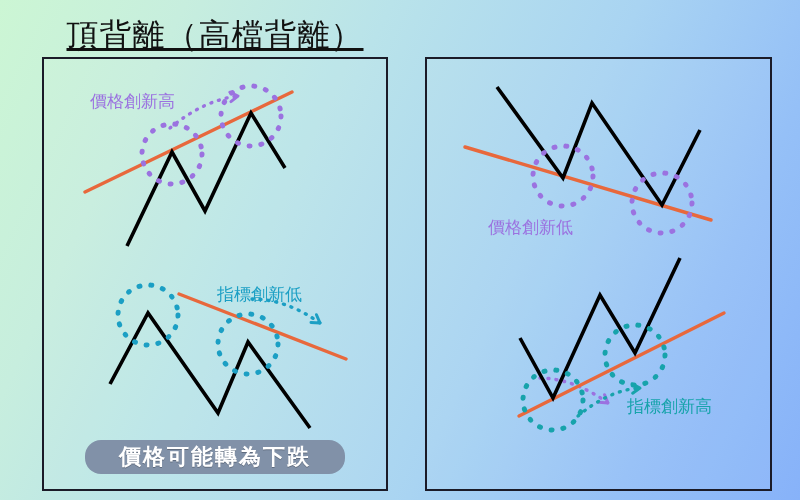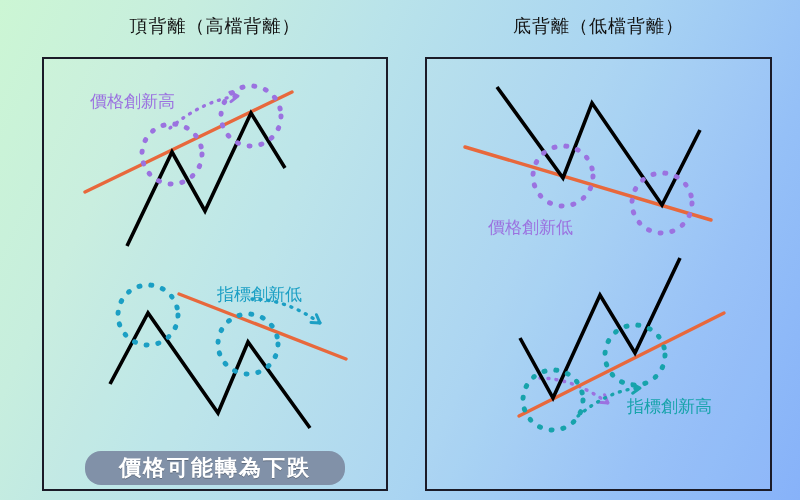--- a/index.html
+++ b/index.html
@@ -5,52 +5,51 @@
   html,body{margin:0;padding:0;}
   body{
     width:800px;height:500px;overflow:hidden;
     font-family:"DejaVu Sans","Liberation Sans",sans-serif;
     background:linear-gradient(115deg,#ccf6d4 0%,#c7eede 18%,#b9e3ea 38%,#a9d4f2 62%,#95c0f7 82%,#87b2f9 100%);
     position:relative;
   }
   .stage{position:absolute;left:0;top:0;width:800px;height:500px;}
   .title{
     position:absolute;text-align:center;color:#111;
-    font-size:18px;font-weight:400;letter-spacing:1px;white-space:nowrap;
+    font-size:32px;font-weight:400;letter-spacing:1px;white-space:nowrap;text-decoration:underline;
   }
   #title-left{left:42px;top:14px;width:346px;}
   #title-right{left:425px;top:14px;width:347px;}
   .panel{
     position:absolute;border:2px solid #1b1b28;box-sizing:border-box;
     background:rgba(255,255,255,0.045);
   }
   #panel-left{left:42px;top:57px;width:346px;height:434px;}
   #panel-right{left:425px;top:57px;width:347px;height:434px;}
   .verdict{
     position:absolute;background:#8191a8;color:#ffffff;
     font-size:22px;font-weight:bold;letter-spacing:2px;
     display:flex;align-items:center;justify-content:center;white-space:nowrap;
     text-shadow:0 1px 0 rgba(0,0,0,.25);
   }
-  #verdict-left{left:85px;top:451px;width:260px;height:34px;border-radius:16px;}
+  #verdict-left{left:85px;top:440px;width:260px;height:34px;border-radius:16px;}
   #verdict-right{left:467px;top:451px;width:262px;height:34px;}
   svg.art{position:absolute;left:0;top:0;width:800px;height:500px;pointer-events:none;}
   .anno{font-size:17px;font-family:"DejaVu Sans","Liberation Sans",sans-serif;white-space:nowrap;}
   .anno-purple{fill:#9b72e0;}
   .anno-teal{fill:#1b9fc4;}
   .anno-teal2{fill:#17a3ab;}
 </style>
 </head>
 <body>
 
 <div class="stage">
 
   <div class="title" id="title-left">頂背離（高檔背離）</div>
 
-  <div class="title" id="title-right">底背離（低檔背離）</div>
 
   <div class="panel" id="panel-left"></div>
   <div class="panel" id="panel-right"></div>
 
   <svg class="art" id="art" viewBox="0 0 800 500">
       <g>
         <line x1="85" y1="192" x2="292" y2="92" stroke="#e8683c" stroke-width="3.4" stroke-linecap="round"></line>
         <path d="M127 246 L172 152 L205 211 L251 113 L285 168" fill="none" stroke="#000000" stroke-width="3.6" stroke-linejoin="miter" stroke-linecap="butt"></path>
         <circle cx="172" cy="154" r="30" fill="none" stroke="#9b72e0" stroke-width="5" stroke-linecap="round" stroke-dasharray="1 11"></circle>
         <circle cx="251" cy="116" r="30" fill="none" stroke="#9b72e0" stroke-width="5" stroke-linecap="round" stroke-dasharray="1 11"></circle>

